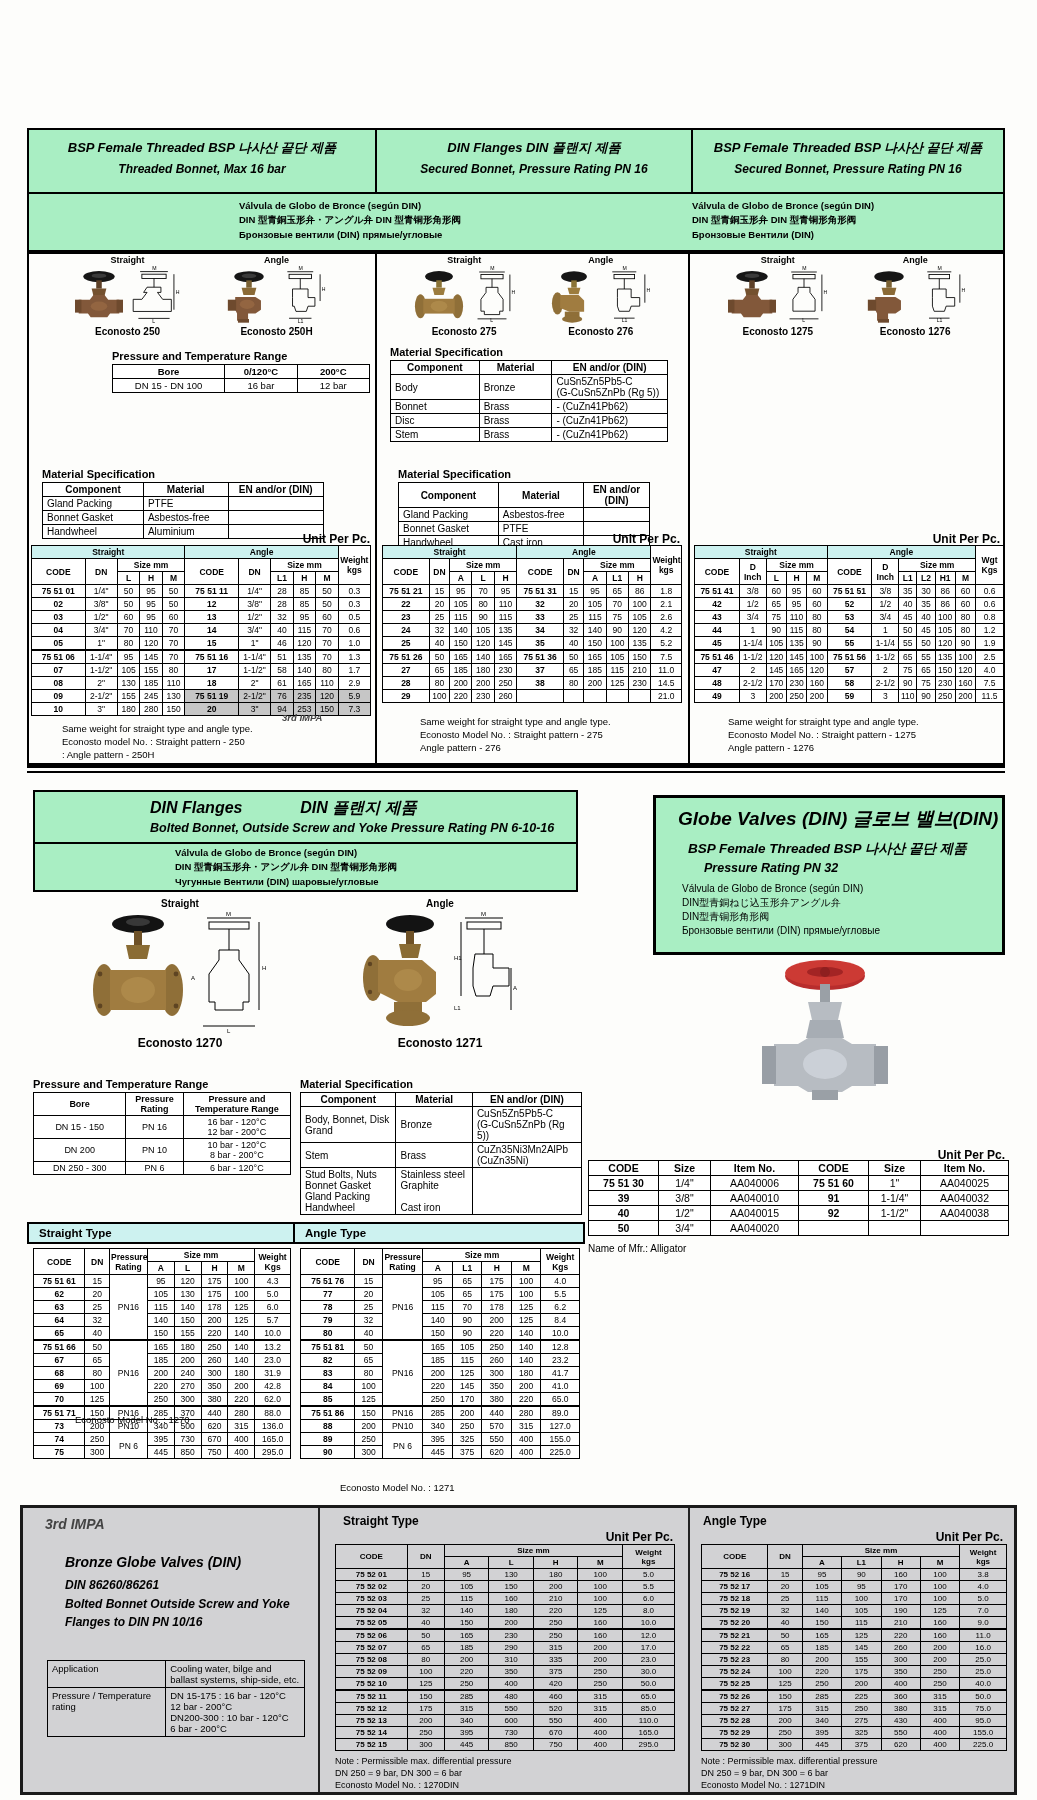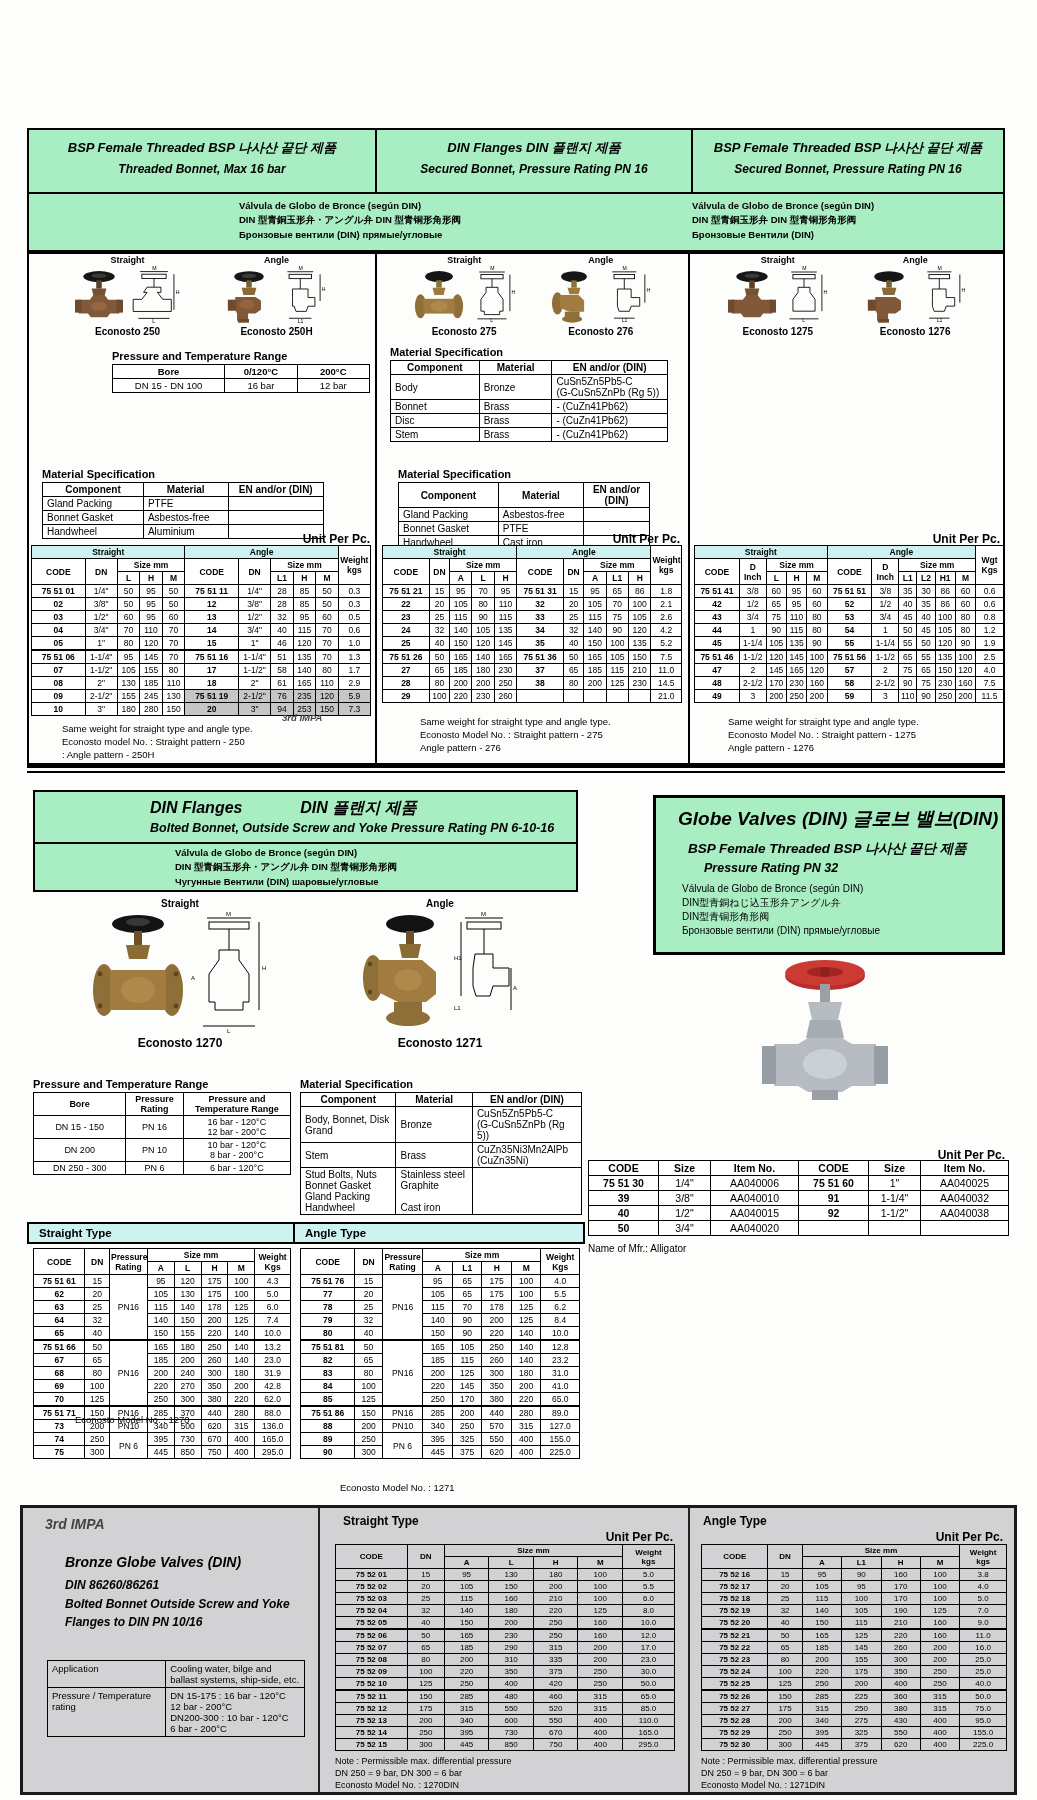--- a/index.html
+++ b/index.html
@@ -1211,21 +1211,21 @@
             <td>125</td>
             <td>6.0</td>
           </tr>
           <tr>
             <td>64</td>
             <td>32</td>
             <td>140</td>
             <td>150</td>
             <td>200</td>
             <td>125</td>
-            <td>7.4</td>
+            <td>5.7</td>
           </tr>
           <tr>
             <td>65</td>
             <td>40</td>
             <td>150</td>
             <td>155</td>
             <td>220</td>
             <td>140</td>
             <td>10.0</td>
           </tr>
@@ -1414,21 +1414,21 @@
             <td>140</td>
             <td>23.2</td>
           </tr>
           <tr>
             <td>83</td>
             <td>80</td>
             <td>200</td>
             <td>125</td>
             <td>300</td>
             <td>180</td>
-            <td>31.0</td>
+            <td>41.7</td>
           </tr>
           <tr>
             <td>84</td>
             <td>100</td>
             <td>220</td>
             <td>145</td>
             <td>350</td>
             <td>200</td>
             <td>41.0</td>
           </tr>

